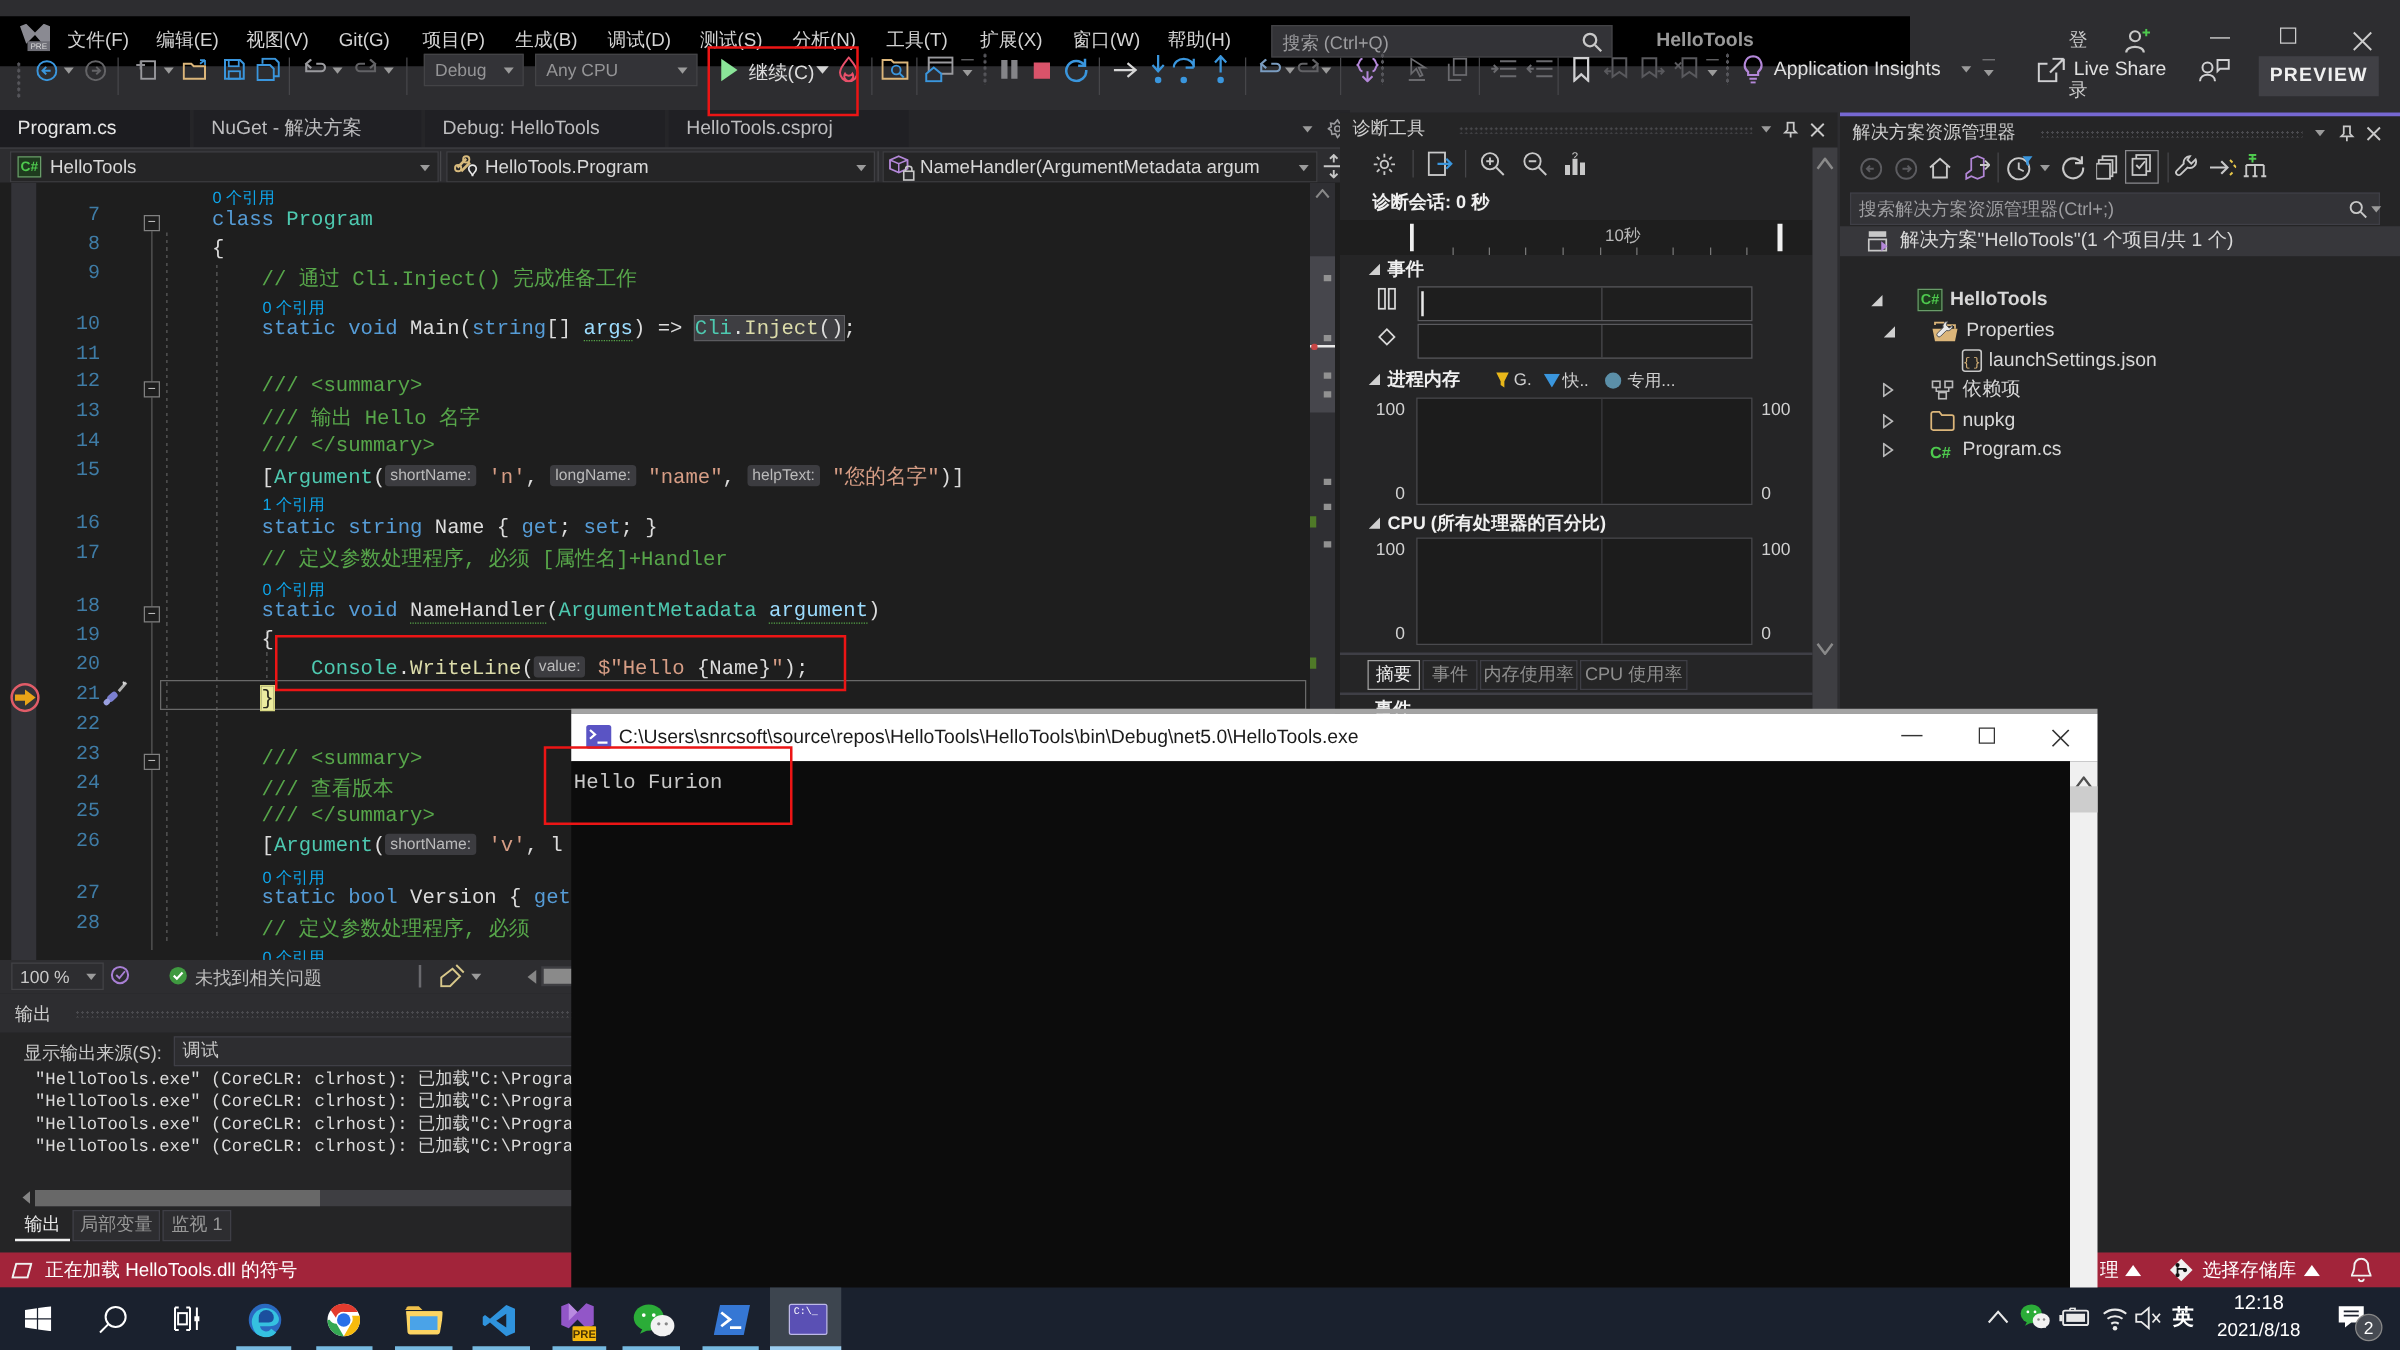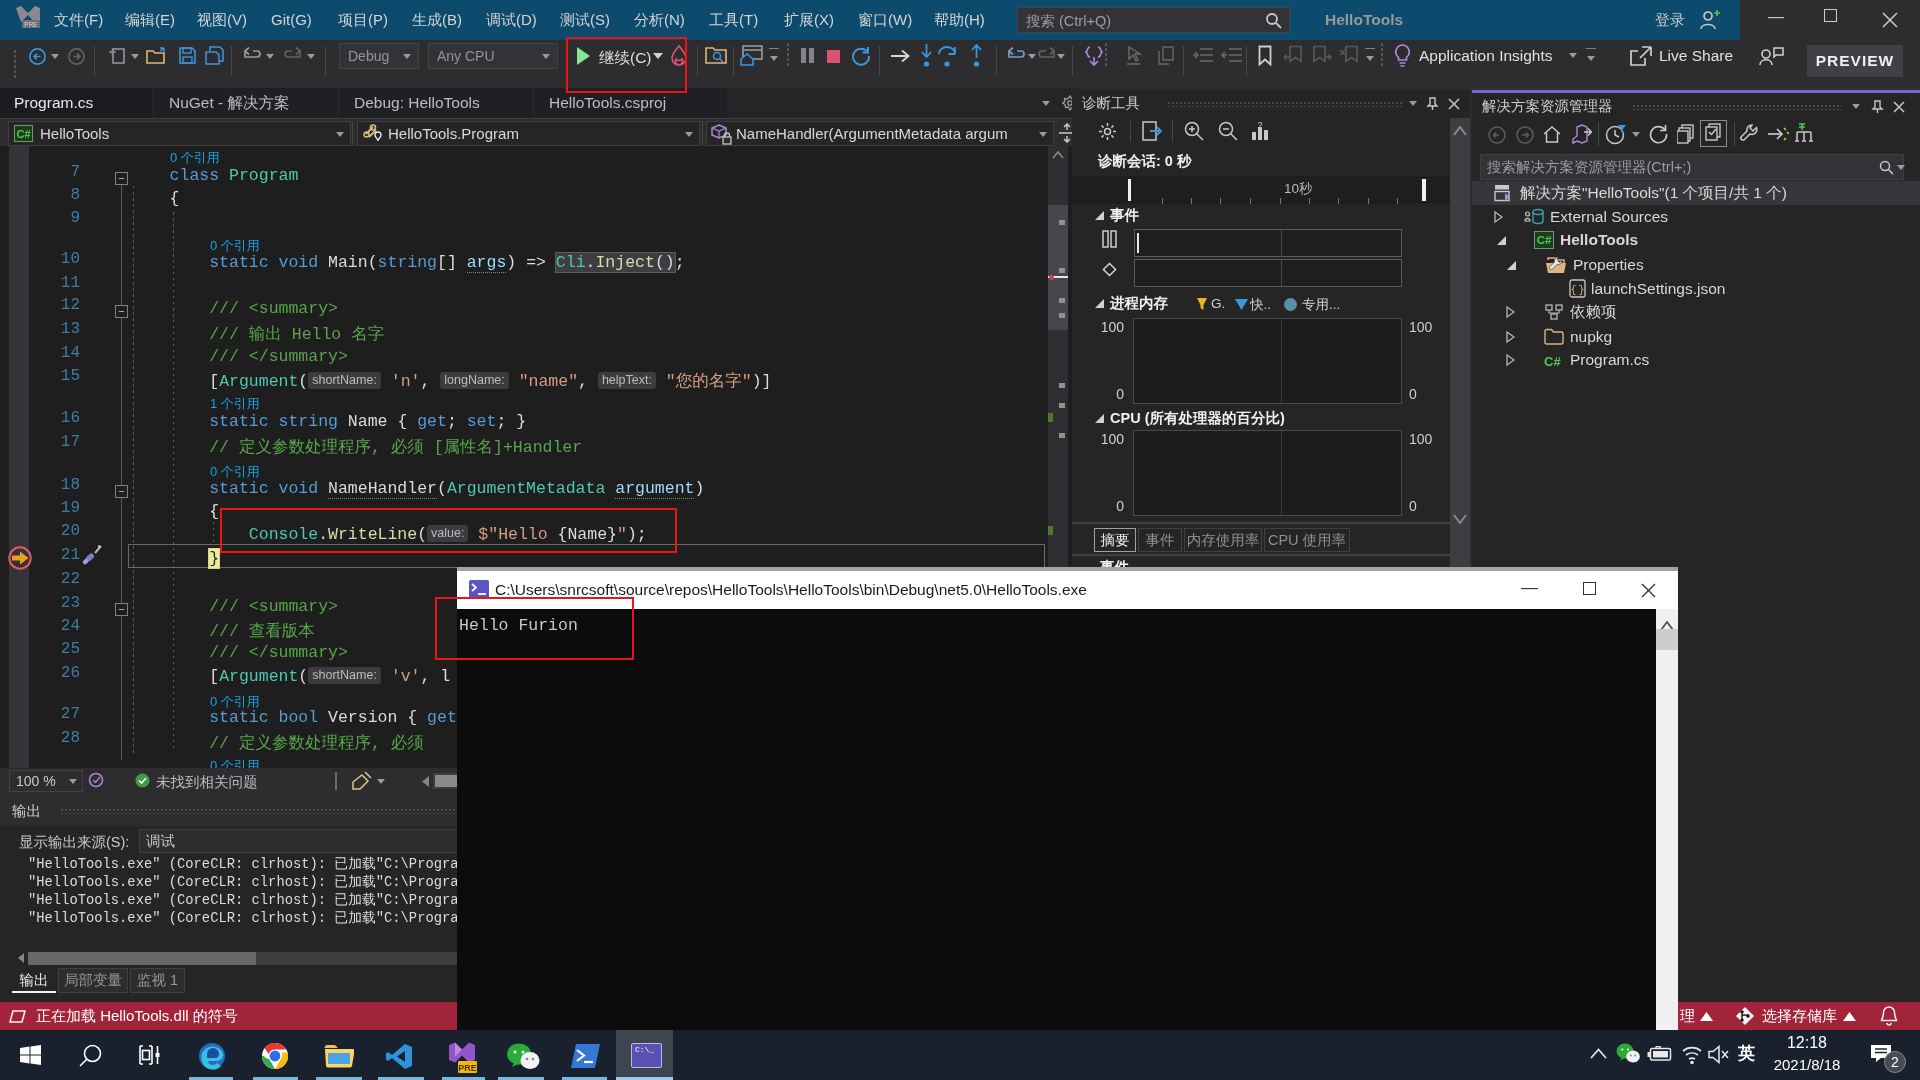--- a/index.html
+++ b/index.html
@@ -1,19 +1,19 @@
 <!DOCTYPE html>
 <html><head><meta charset="utf-8"><style>
 *{margin:0;padding:0;box-sizing:border-box}
 html,body{width:1920px;height:1080px;overflow:hidden;background:#2d2d30;font-family:"Liberation Sans",sans-serif}
 #app{position:relative;width:1920px;height:1080px}
 .abs{position:absolute}
 .mono{font-family:"Liberation Mono",monospace}
 
-#titlebar{left:0;top:0;width:1740px;height:40px;background:#0c4a6e;color:#ccc}
+#titlebar{left:0;top:13px;width:1528px;height:40px;background:#000000;color:#ccc}
 .menu{position:absolute;top:0;height:40px;line-height:40px;font-size:15px;color:#d4d4d4}
 #toolbar{left:0;top:0;width:1920px;height:88px;background:transparent}
 .combo{position:absolute;top:3px;height:26px;background:#333337;border:1px solid #434346;color:#959597;font-size:14px;line-height:24px;padding-left:8px}
 .carat{position:absolute;width:0;height:0;border-left:4px solid transparent;border-right:4px solid transparent;border-top:5px solid #9b9b9b}
 .vsep{position:absolute;top:8px;width:1px;height:30px;background:#464649}
 
 #tabrow{left:0;top:88px;width:1080px;height:30px;background:#252528}
 .tab{position:absolute;top:0;height:30px;background:#202024;color:#bdbdbf;font-size:15.5px;line-height:30px;padding:0 14px}
 
 #navbar{left:0;top:118px;width:1080px;height:28px;background:#2d2d30;border-top:1px solid #3e3e42}
@@ -322,20 +322,21 @@
  <div class="abs" style="left:115px;top:338.5px;width:13px;height:13px;border:1px solid #808080;background:#1e1e1e;color:#c8c8c8;font-size:11px;line-height:11px;text-align:center">−</div>
  <div class="abs" style="left:115px;top:456.5px;width:13px;height:13px;border:1px solid #808080;background:#1e1e1e;color:#c8c8c8;font-size:11px;line-height:11px;text-align:center">−</div>
  <div class="cl" style="left:170px;top:3px">0 个引用</div>
  <div class="cl" style="left:210px;top:91px">0 个引用</div>
  <div class="cl" style="left:210px;top:249px">1 个引用</div>
  <div class="cl" style="left:210px;top:317px">0 个引用</div>
  <div class="cl" style="left:210px;top:547px">0 个引用</div>
  <div class="cl" style="left:210px;top:611px">0 个引用</div>
  <div class="code" style="left:130px;top:20px">    <span class="kw">class</span> <span class="ty">Program</span></div>
  <div class="code" style="left:130px;top:43px">    {</div>
+ <div class="code" style="left:130px;top:66px">        <span class="cm">// 通过 Cli.Inject() 完成准备工作</span></div>
  <div class="code" style="left:130px;top:107px">        <span class="kw">static</span> <span class="kw">void</span> Main(<span class="kw">string</span>[] <span class="pm du">args</span>) =&gt; <span style="background:#3e3e42;outline:1px solid #5c5c60"><span class="ty">Cli</span>.<span class="mt">Inject</span>()</span>;</div>
  <div class="code" style="left:130px;top:153px">        <span class="cm">/// &lt;summary&gt;</span></div>
  <div class="code" style="left:130px;top:177px">        <span class="cm">/// 输出 Hello 名字</span></div>
  <div class="code" style="left:130px;top:201px">        <span class="cm">/// &lt;/summary&gt;</span></div>
  <div class="code" style="left:130px;top:224px">        [<span class="ty">Argument</span>(<span class="pill">shortName:</span> <span class="st">'n'</span>, <span class="pill">longName:</span> <span class="st">"name"</span>, <span class="pill">helpText:</span> <span class="st">"您的名字"</span>)]</div>
  <div class="code" style="left:130px;top:266px">        <span class="kw">static</span> <span class="kw">string</span> Name { <span class="kw">get</span>; <span class="kw">set</span>; }</div>
  <div class="code" style="left:130px;top:290px">        <span class="cm">// 定义参数处理程序, 必须 [属性名]+Handler</span></div>
  <div class="code" style="left:130px;top:333px">        <span class="kw">static</span> <span class="kw">void</span> <span class="du" style="color:#dcdcdc">NameHandler</span>(<span class="ty">ArgumentMetadata</span> <span class="pm du">argument</span>)</div>
  <div class="code" style="left:130px;top:356px">        {</div>
  <div class="code" style="left:130px;top:379px">            <span class="ty">Console</span>.<span class="mt">WriteLine</span>(<span class="pill">value:</span> <span class="st">$"Hello </span>{Name}<span class="st">"</span>);</div>
@@ -602,32 +603,20 @@
   <span class="carat" style="left:416px;top:10px"></span>
  </div>
  <div class="treerow" style="top:91px;background:#37373b">
   <svg class="abs" style="left:22px;top:3px" width="19" height="18" viewBox="0 0 19 18">
           <rect x="1" y="1" width="14" height="4.5" fill="#c8c8c8"></rect>
           <rect x="1" y="7.5" width="14" height="9" fill="none" stroke="#c8c8c8" stroke-width="1.4"></rect>
           <path d="M11 9 l5 4 -5 4 Z" fill="#b387d8"></path>
         </svg>
   <span class="abs" style="left:48px">解决方案"HelloTools"(1 个项目/共 1 个)</span>
  </div>
- <div class="treerow" style="top:115px">
-  <svg class="abs" style="left:22px;top:6px" width="9" height="12" viewBox="0 0 9 12">
-          <path d="M1 1 L8 6 L1 11 Z" fill="none" stroke="#b8b8b8" stroke-width="1.3"></path>
-        </svg>
-  <svg class="abs" style="left:52px;top:3px" width="20" height="18" viewBox="0 0 20 18">
-          <ellipse cx="14" cy="4" rx="5" ry="2.5" fill="none" stroke="#3aa0b8" stroke-width="1.4"></ellipse>
-          <path d="M9 4 v9 c0 1.4 2.2 2.5 5 2.5 s5 -1.1 5 -2.5 V4" fill="none" stroke="#3aa0b8" stroke-width="1.4"></path>
-          <circle cx="3.5" cy="6" r="2" fill="none" stroke="#c8c8c8" stroke-width="1.2"></circle>
-          <path d="M1 13 c0 -3.5 5 -3.5 5 0 Z" fill="none" stroke="#c8c8c8" stroke-width="1.2"></path>
-        </svg>
-  <span class="abs" style="left:78px">External Sources</span>
- </div>
  <div class="treerow" style="top:138px">
   <svg class="abs" style="left:24px;top:7px" width="11" height="11" viewBox="0 0 11 11">
           <path d="M10 1 V10 H1 Z" fill="#d0d0d0"></path>
         </svg>
   <span class="abs" style="left:62px;top:3px;width:20px;height:18px;background:#1e3b1e;border:1px solid #6a9c6a;color:#4ec94e;font-size:11.5px;font-weight:bold;text-align:center;line-height:16px">C#</span>
   <span class="abs" style="left:88px;font-weight:bold">HelloTools</span>
  </div>
  <div class="treerow" style="top:163px">
   <svg class="abs" style="left:34px;top:7px" width="11" height="11" viewBox="0 0 11 11">
           <path d="M10 1 V10 H1 Z" fill="#d0d0d0"></path>

